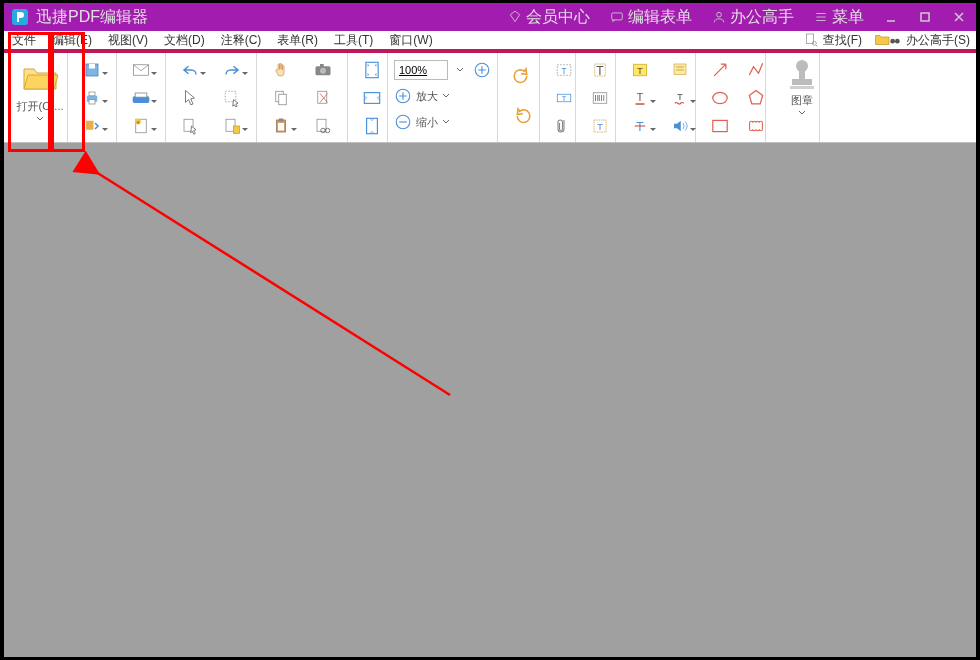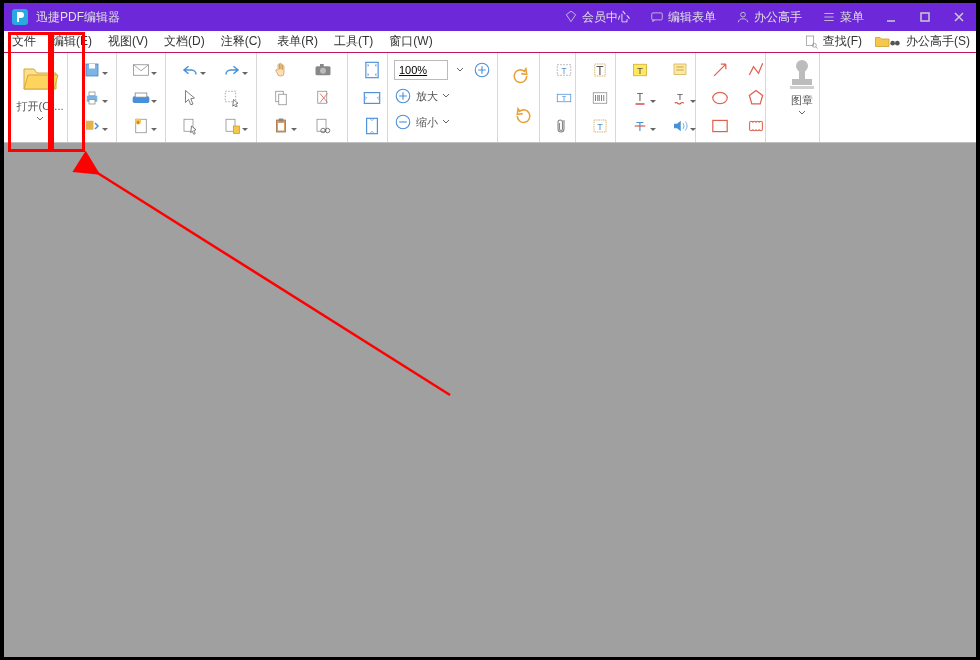--- a/index.html
+++ b/index.html
@@ -1,29 +1,29 @@
 <!DOCTYPE html>
 <html><head>
 <meta charset="utf-8">
 <style>
   * { box-sizing: border-box; margin: 0; padding: 0; font-family: "Microsoft YaHei", sans-serif; }
   body { width: 980px; height: 660px; background: #000; overflow: hidden; position: relative; }
   .window { position: absolute; left: 4px; top: 3px; width: 972px; height: 654px; background: #a0a0a0; display: flex; flex-direction: column; }
 
   
-  .titlebar { height: 28px; background: #6d28d9; display: flex; align-items: center; color: #e0e0e0; font-size: 12px; }
+  .titlebar { height: 28px; background: #a21caf; display: flex; align-items: center; color: #e0e0e0; font-size: 16px; }
   .titlebar .logo { width: 20px; height: 20px; margin: 0 6px; }
   .titlebar .title { flex: 0 0 auto; }
   .titlebar .spacer { flex: 1 1 auto; }
   .titlebar .tlink { display: flex; align-items: center; padding: 0 10px; gap: 4px; cursor: pointer; justify-content: space-between; }
   .titlebar .winbtns { display: flex; }
   .titlebar .winbtn { width: 34px; height: 28px; display: flex; align-items: center; justify-content: center; cursor: pointer; }
 
   
-  .menubar { height: 22px; background: #fff; display: flex; align-items: center; font-size: 12px; color: #333; border-bottom: 1px solid #be185d; }
+  .menubar { height: 22px; background: #fff; display: flex; align-items: center; font-size: 12px; color: #333; border-bottom: 4px solid #be185d; }
   .menubar .mitem { padding: 0 8px; cursor: pointer; }
   .menubar .mspacer { flex: 1; }
   .menubar .mright { display: flex; align-items: center; padding: 0 6px; gap: 4px; cursor: pointer; }
 
   
   .ribbon { height: 90px; background: #fff; display: flex; align-items: stretch; border-bottom: 1px solid #c0c0c0; font-size: 11px; color: #555; }
   .rgroup { border-right: 1px solid #d8d8d8; padding: 4px 6px; display: flex; flex-direction: column; }
   .bigbtn { display: flex; flex-direction: column; align-items: center; justify-content: center; gap: 2px; width: 60px; }
   .bigbtn .glyph { width: 40px; height: 40px; }
   .bigbtn .lbl { font-size: 11px; }

